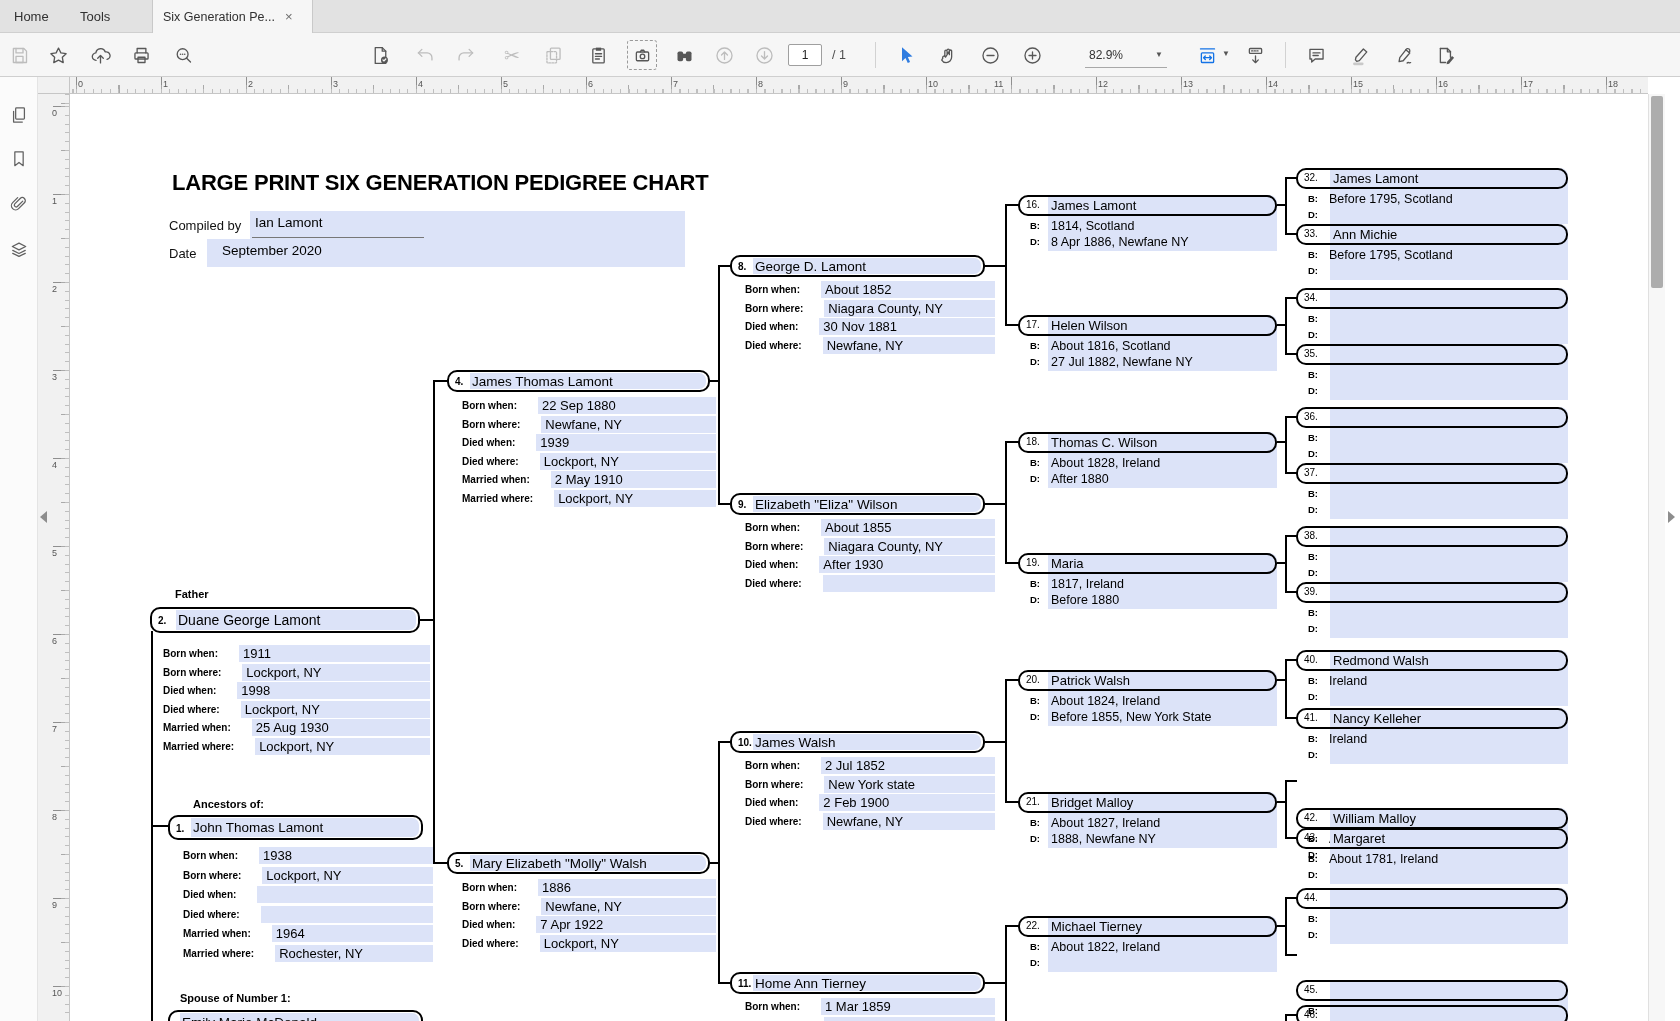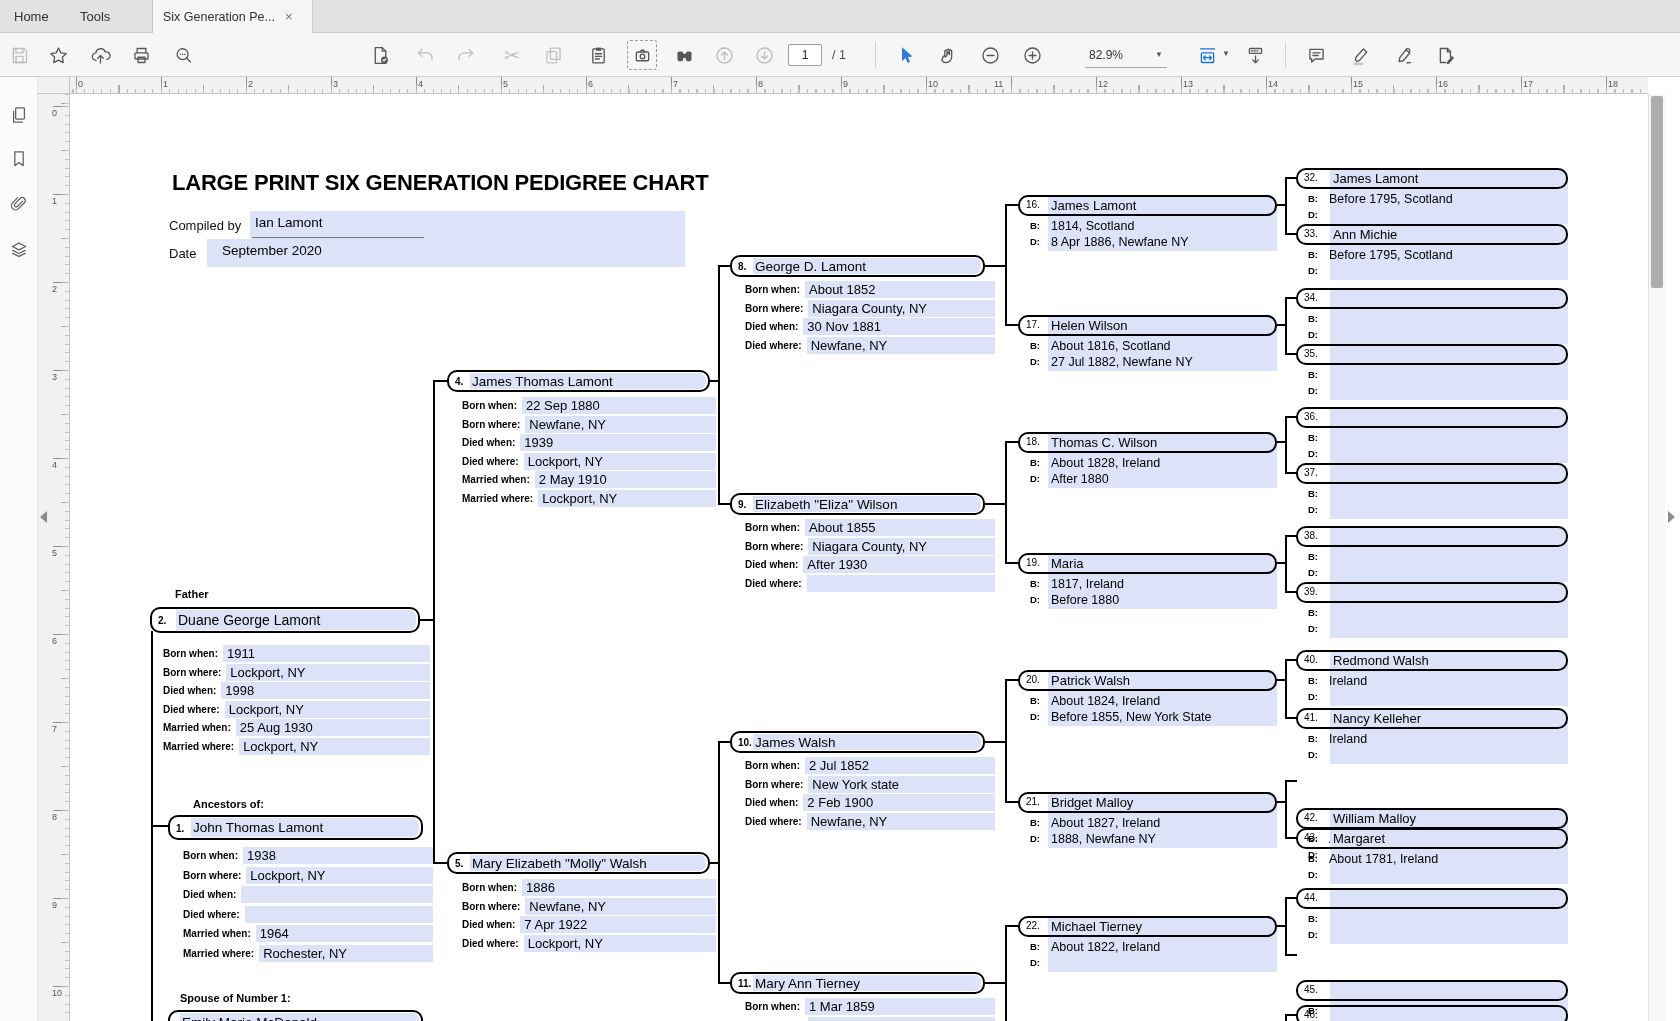--- a/index.html
+++ b/index.html
@@ -62,21 +62,21 @@
   .underline{position:absolute;height:1px;background:#777}
   .caption{position:absolute;font-size:11px;font-weight:bold;color:#000;white-space:nowrap}
 
   
   .dbox{position:absolute}
   .dbox .hdr{position:relative;height:22px;border:2.4px solid #000;border-radius:10px;background:#fff}
   .dbox .num{position:absolute;left:6px;top:50%;transform:translateY(-50%);font-size:10px;font-weight:bold;z-index:2}
   .dbox .nm{position:absolute;left:21px;right:2px;top:1px;bottom:1px;background:var(--lav);border-radius:0 7px 7px 0;display:flex;align-items:center;padding-left:2px;font-size:13.5px;white-space:nowrap;overflow:hidden}
   .dbox .rows{position:absolute;left:0;width:100%}
   .dbox .row{display:flex;align-items:center;height:17px;margin-bottom:1.5px}
-  .dbox .row .lbl{font-size:10px;font-weight:bold;min-width:62px;padding-left:13px;margin-right:5px;white-space:nowrap}
+  .dbox .row .lbl{font-size:10px;font-weight:bold;min-width:62px;padding-left:13px;margin-right:21px;white-space:nowrap}
   .dbox .row .val{flex:1;background:var(--lav);height:17px;line-height:17px;font-size:13px;padding-left:4px;white-space:nowrap;overflow:hidden}
   .p2{left:80px;top:513px;width:280px}.p2 .hdr{width:270px;height:26px}.p2 .nm{left:24px;font-size:14px}.p2 .rows{top:38px}.p2 .row .lbl{padding-left:13px}
   .p1{left:98px;top:721px;width:265px}.p1 .hdr{width:255px;height:25px}.p1 .rows{top:32px}.p1 .row{margin-bottom:2.5px}.p1 .row .lbl{padding-left:15px}
   .p4{left:377px;top:276px;width:269px}.p5{left:377px;top:758px;width:269px}
   .p4 .hdr,.p5 .hdr{width:263px}.p4 .rows,.p5 .rows{top:27px}.p4 .row .lbl,.p5 .row .lbl{padding-left:15px}
   .p8{left:660px;top:161px;width:265px}.p9{left:660px;top:399px;width:265px}.p10{left:660px;top:637px;width:265px}.p11{left:660px;top:878px;width:265px}
   .p8 .hdr,.p9 .hdr,.p10 .hdr,.p11 .hdr{width:255px}
   .p8 .rows,.p9 .rows,.p10 .rows,.p11 .rows{top:26px}
   .p8 .row .lbl,.p9 .row .lbl,.p10 .row .lbl,.p11 .row .lbl{padding-left:15px}
   .spx{left:98px;top:916px;width:265px}.spx .hdr{width:255px;height:25px}.spx .nm{left:10px}
@@ -627,21 +627,21 @@
               <span class="val">2 Feb 1900</span>
             </div>
             <div class="row">
               <span class="lbl">Died where:</span>
               <span class="val">Newfane, NY</span>
             </div>
           </div>
         </div>
         <div class="dbox p11">
           <div class="hdr">
-            <span class="nm">Mary Ann Tierney</span>
+            <span class="nm">Home Ann Tierney</span>
             <span class="num">11.</span>
           </div>
           <div class="rows">
             <div class="row">
               <span class="lbl">Born when:</span>
               <span class="val">1 Mar 1859</span>
             </div>
             <div class="row">
               <span class="lbl">Born where:</span>
               <span class="val"></span>

